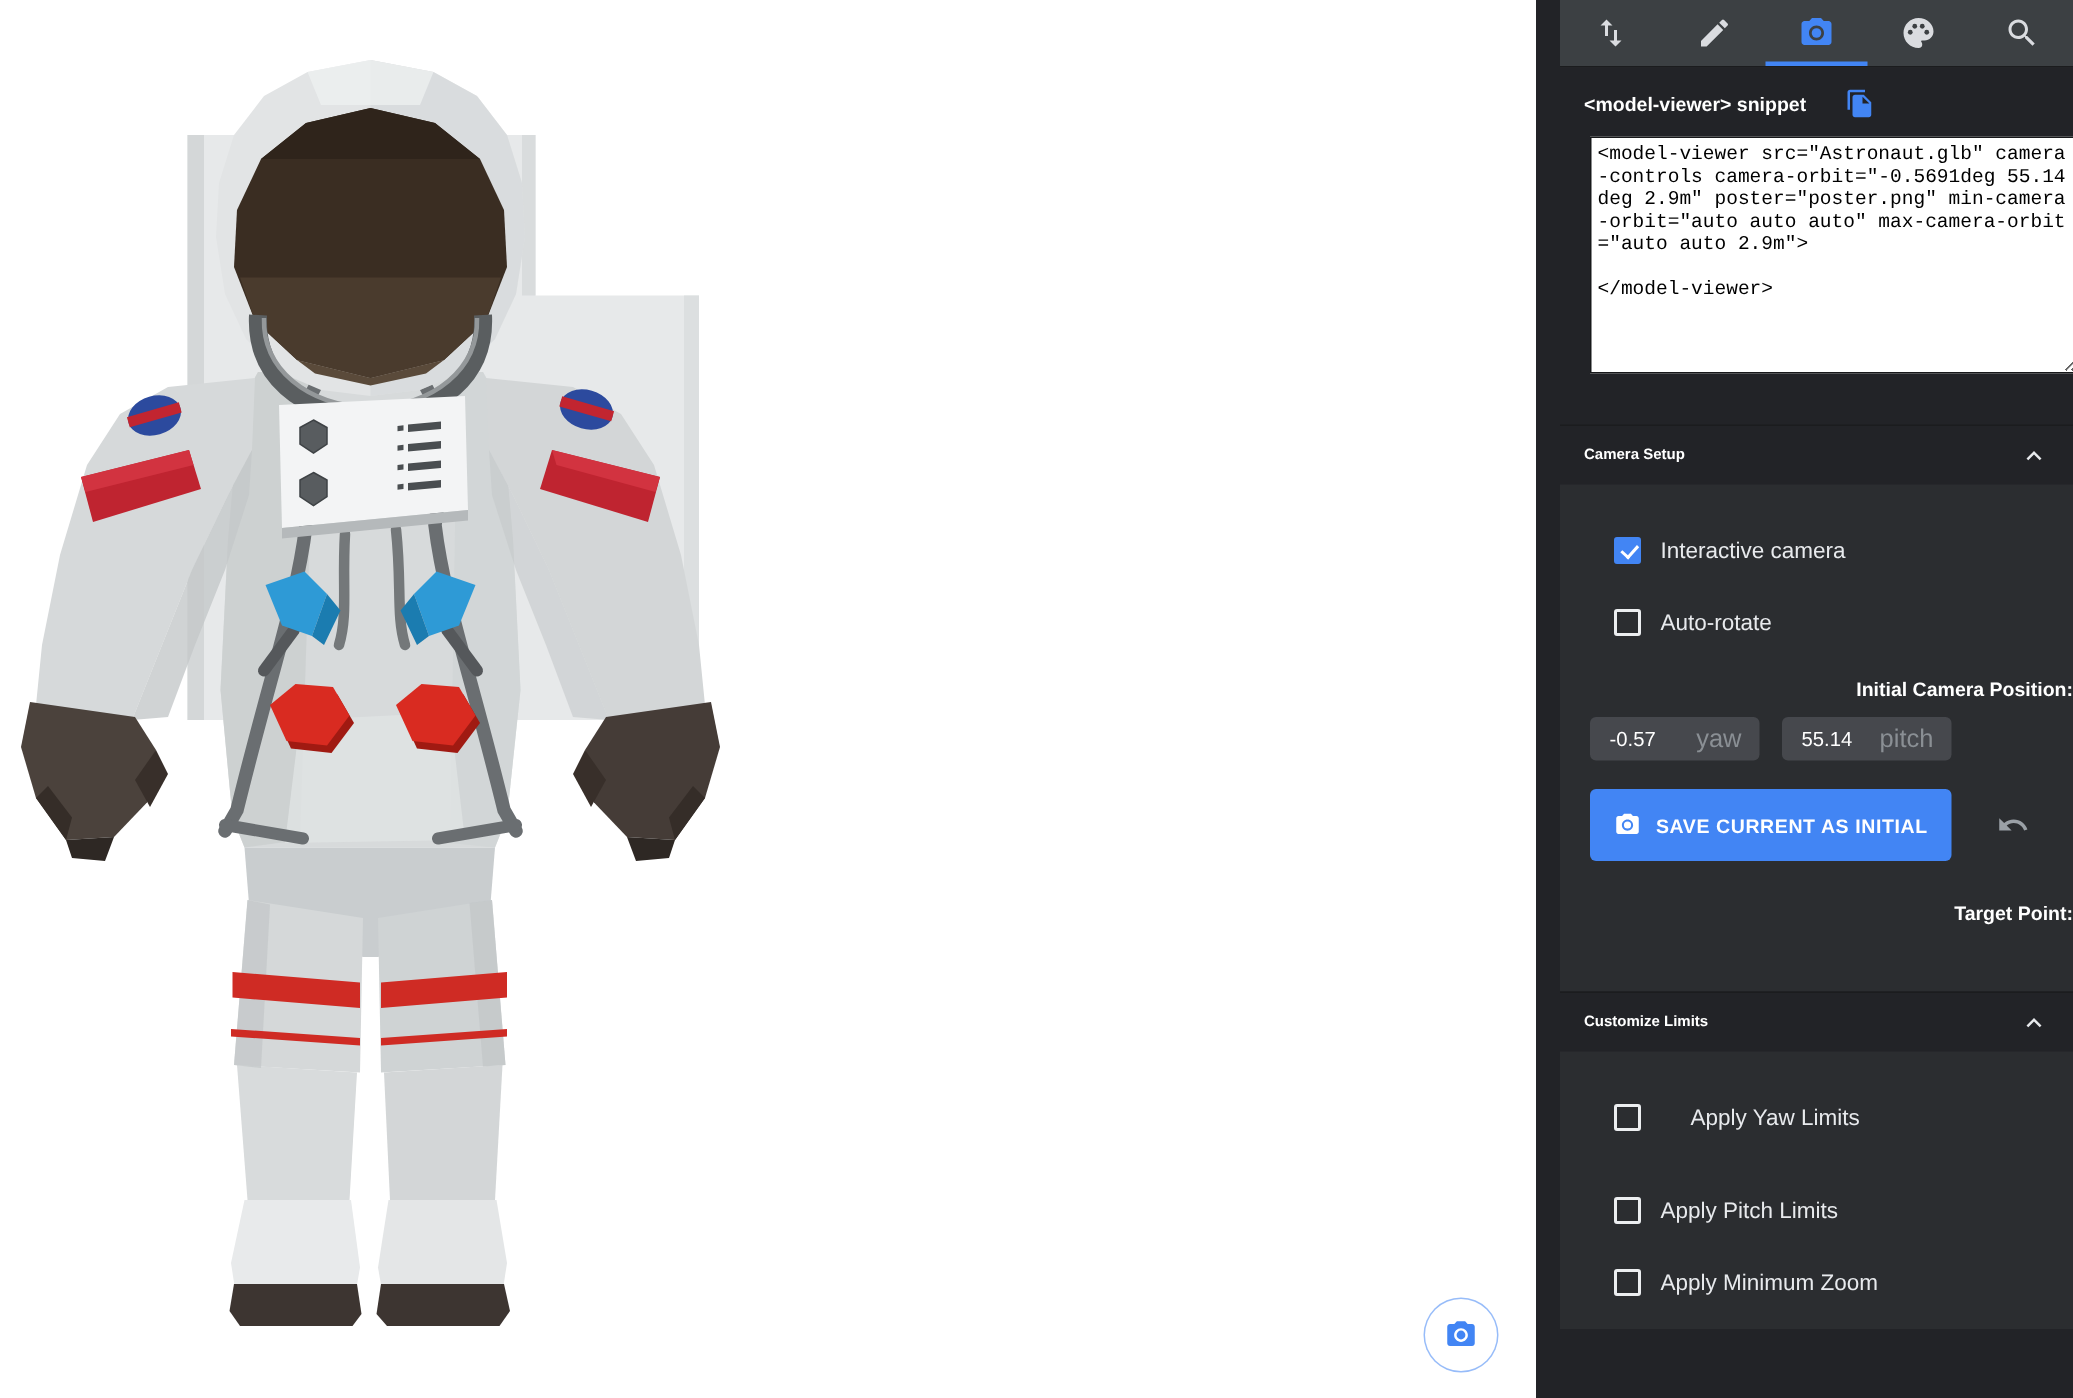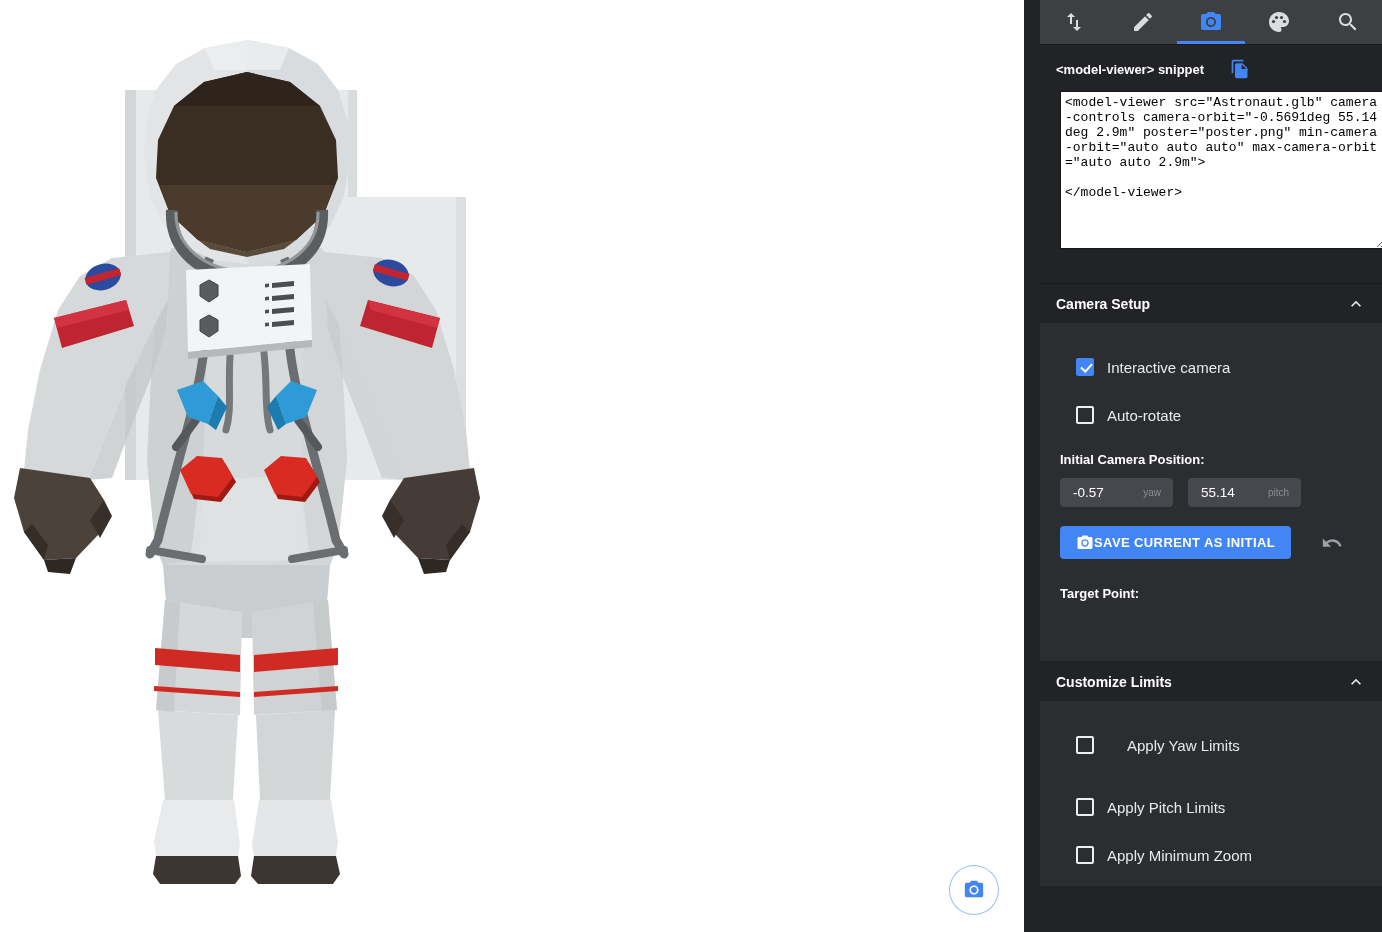--- a/index.html
+++ b/index.html
@@ -27,49 +27,49 @@
   .snip-title { color:#fff; font-size:13px; font-weight:bold; }
   .copy-btn { margin-left:26px; cursor:pointer; display:flex; }
   .code { display:block; margin:4px 12px 0 20px; width:326px; height:158px; resize:both;
           background:#fff; color:#000; border:1px solid #17181a; padding:3px 4px;
           font-family:"Liberation Mono", monospace; font-size:13px; line-height:15px;
           white-space:pre-wrap; word-break:break-all; outline:none; }
 
   .sec-head { height:40px; background:#222327; display:flex; align-items:center;
               justify-content:space-between; padding:0 16px; cursor:pointer;
               border-top:1px solid #1b1c1e; }
-  .sec-head .t { color:#fff; font-size:14px; font-weight:bold; }
+  .sec-head .t { color:#fff; font-size:10px; font-weight:bold; }
 
   .content { background:#2b2d30; }
   .content.c1 { height:338px; }
   .content.c2 { height:185px; }
   .bottom-strip { flex:1; background:#222327; }
 
   .row-cb { display:flex; align-items:center; margin-left:36px; }
   .row-cb .lbl { margin-left:13px; color:#e8eaed; font-size:15px; }
   .cb { position:relative; width:18px; height:18px; border:2px solid #eceef0; border-radius:2px;
         flex:0 0 auto; cursor:pointer; background:transparent; }
   .cb.checked { background:#4285f4; border-color:#4285f4; }
   .cb.checked::after { content:""; position:absolute; left:4.5px; top:0.5px; width:5px; height:9px;
         border:solid #fff; border-width:0 2px 2px 0; transform:rotate(42deg); }
 
-  .mini-label { margin:28px 0 0 20px; color:#fff; font-size:13px; font-weight:bold; }
+  .mini-label { margin:28px 0 0 20px; color:#fff; font-size:13px; font-weight:bold;text-align:right; }
   .inputs { display:flex; margin:11px 0 0 20px; }
   .inputs.yawpitch { gap:15px; }
   .inputs.xyz { gap:10px; }
   .ibox { height:29px; background:#46484d; border-radius:4px; display:flex; align-items:center;
           justify-content:space-between; padding:0 12px 0 13px; }
   .ibox.w113 { width:113px; }
   .ibox.w100 { width:100px; }
   .ibox input { width:52px; background:transparent; border:none; outline:none; color:#fff;
           font-family:"Liberation Sans", sans-serif; font-size:13.5px; }
-  .ibox .sfx { color:#8a8f94; font-size:10px; }
+  .ibox .sfx { color:#8a8f94; font-size:17px; }
 
   .save-row { display:flex; align-items:center; margin:19px 0 0 20px; }
-  .save-btn { height:33px; display:flex; align-items:center; padding:0 16px;
+  .save-btn { height:48px; display:flex; align-items:center; gap:10px; padding:0 16px;
           background:#4285f4; border:none; border-radius:4px; color:#fff; cursor:pointer;
           font-family:"Liberation Sans", sans-serif; font-size:13px; font-weight:bold; letter-spacing:.4px; }
   .undo { margin-left:30px; display:flex; cursor:pointer; }
 </style>
 </head>
 <body>
 
 <div class="viewer">
   <svg class="model" width="1024" height="932" viewBox="0 0 1024 932">
 

